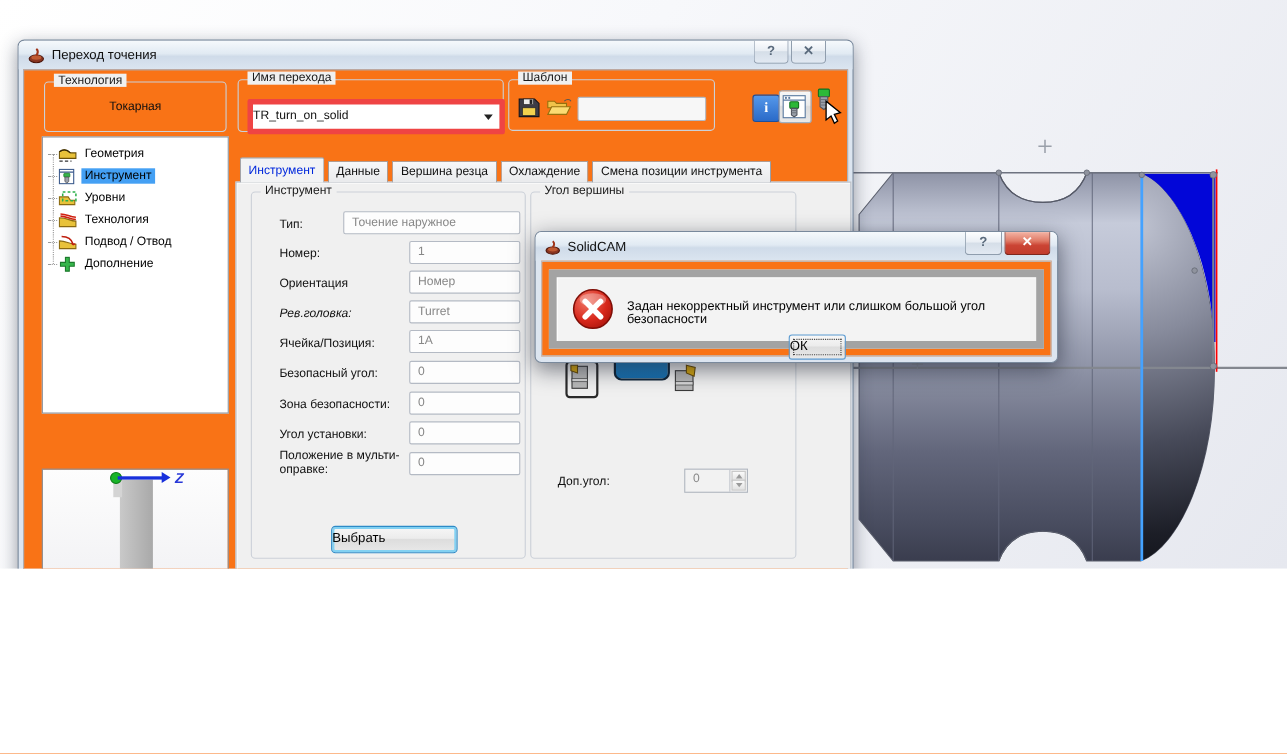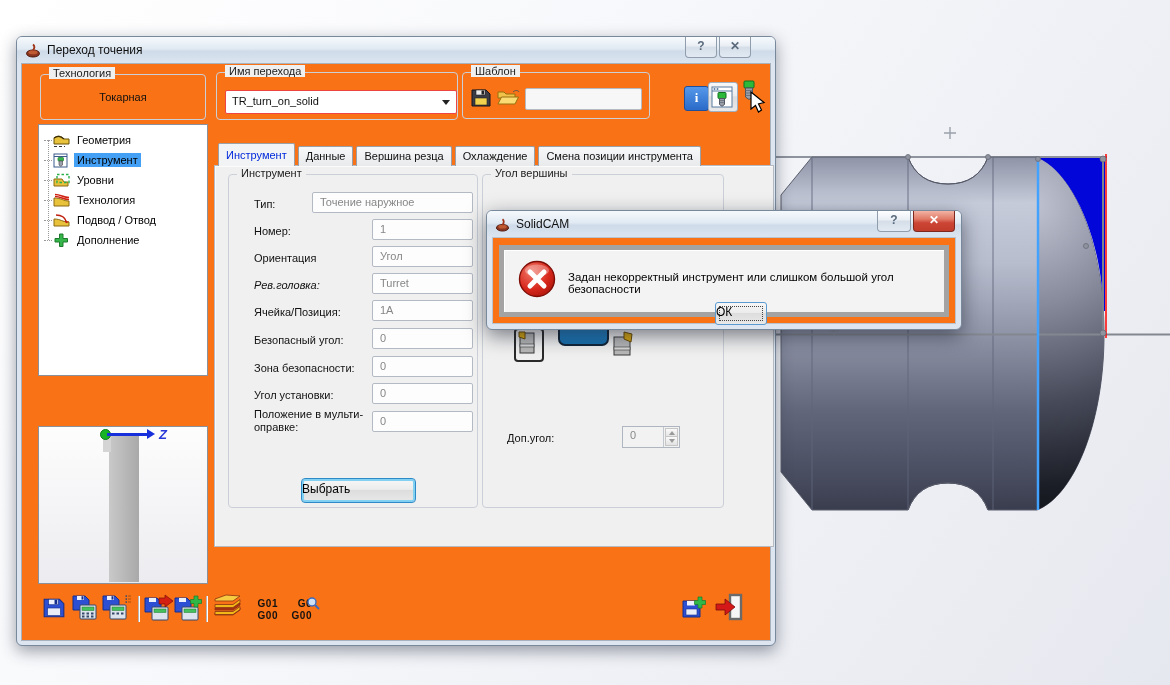--- a/index.html
+++ b/index.html
@@ -1,17 +1,17 @@
 <!DOCTYPE html>
 <html><head>
 <meta charset="utf-8">
 <style>
   html,body{margin:0;padding:0;}
   body{font-family:"Liberation Sans",sans-serif;}
-  .stage{position:relative;width:1170px;height:685px;overflow:hidden;
+  .stage{position:relative;width:1170px;height:517px;overflow:hidden;
          background:linear-gradient(125deg,#ffffff 0%,#f7f8fb 40%,#e6e8ef 100%);}
   .abs{position:absolute;}
 
   
   .win{position:absolute;background:#dce5f0;border:1px solid #79899c;border-radius:6px;
        box-shadow:0 5px 16px rgba(30,40,60,.45);}
   .titlebar{position:absolute;left:0;right:0;top:0;height:26px;border-radius:5px 5px 0 0;
        background:linear-gradient(#f5f9fc,#e1eaf3 45%,#cfdbe9 55%,#dbe5f0);
        display:flex;align-items:center;padding-left:8px;gap:6px;}
   .title-text{font-size:12px;color:#101010;}
@@ -22,22 +22,22 @@
        border-color:#7e271d;color:#fff;}
   .client{position:absolute;left:4px;top:26px;right:4px;bottom:4px;background:#f97316;
        border:1px solid #a8b2bf;}
 
   
   .groupbox{position:absolute;border:1px solid #cbd0d8;border-radius:4px;}
   .glabel{position:absolute;top:-8px;left:8px;background:#f0f0f0;padding:0 4px;font-size:11px;color:#1a1a1a;white-space:nowrap;}
   .label11{position:absolute;font-size:11px;color:#101010;}
   .field{position:absolute;background:#fdfdfd;border:1px solid #b4bac4;border-radius:2px;
          font-size:11px;color:#878787;line-height:19px;padding-left:7px;overflow:hidden;}
-  .combo{position:absolute;background:#fff;border:1px solid #ef4444;border-radius:2px;
-         font-size:11px;color:#101010;line-height:20px;padding-left:6px;}
+  .combo{position:absolute;background:#fff;border:5px solid #ef4444;border-radius:2px;
+         font-size:11px;color:#101010;line-height:20px;}
   .combo .arr{position:absolute;right:6px;top:9px;width:0;height:0;
          border-left:4px solid transparent;border-right:4px solid transparent;border-top:5px solid #222;}
   .btn{position:absolute;background:linear-gradient(#f7f7f7,#ececec 45%,#dddddd 50%,#e9e9e9);
        border:1px solid #8e9aa5;border-radius:3px;font-size:12px;color:#000;text-align:left;cursor:default;}
   .btn.defaulted{border:1px solid #2d8ac7;box-shadow:inset 0 0 0 2px #82d1f2;border-radius:4px;}
   .btn.focused{border:1px solid #5c9bd1;}
   .btn.focused::after{content:'';position:absolute;left:3px;right:3px;top:3px;bottom:3px;border:1px dotted #444;}
 
   .tree{position:absolute;background:#fff;border:1px solid #8a919b;}
   .titem{position:relative;display:flex;align-items:center;height:20px;padding-left:14px;gap:4px;font-size:11px;color:#000;}
@@ -66,21 +66,21 @@
   .spinner .up .tri{top:2px;border-bottom:4px solid #9a9a9a;}
   .spinner .dn .tri{top:2px;border-top:4px solid #9a9a9a;}
 
   .toolico{position:absolute;cursor:default;}
   .sep{position:absolute;width:1px;background:#b5b5b5;box-shadow:1px 0 0 #fff;}
   .gtext{position:absolute;font-size:10px;font-weight:bold;color:#111;line-height:12px;white-space:pre;font-family:"Liberation Sans",sans-serif;letter-spacing:0.5px;}
 
   .infobtn{position:absolute;background:linear-gradient(#5598ea,#2a6ac8);border:1px solid #1d4f9c;border-radius:3px;
        color:#fff;font-weight:bold;font-size:13px;text-align:center;line-height:21px;font-family:"Liberation Serif",serif;}
 
-  .msgpanel{position:absolute;background:#f3f3f3;border:5px solid #a3a3a3;box-shadow:inset 1px 1px 0 #ffffff;padding-left:6px;}
+  .msgpanel{position:absolute;background:#f3f3f3;border:7px solid #a3a3a3;box-shadow:inset 1px 1px 0 #ffffff;padding-left:6px;}
   .msgtext{position:absolute;font-size:11.5px;color:#000;}
 
   
   .vtool1{position:absolute;border:2px solid #2a2a2a;border-radius:4px;background:#f0f0f0;}
   .vtool-blue{position:absolute;background:linear-gradient(#2e93d8,#176fae);border:2px solid #10263a;border-radius:7px;}
 </style>
 </head>
 <body>
 
 <div class="stage">
@@ -272,21 +272,21 @@
       </div>
 
       <div class="groupbox" style="left:206px;top:110px;width:248px;height:332px;">
         <span class="glabel">Инструмент</span>
       </div>
       <div class="label11" style="left:232px;top:134px;">Тип:</div>
       <div class="field" style="left:290px;top:128px;width:152px;height:19px;">Точение наружное</div>
       <div class="label11" style="left:232px;top:161px;">Номер:</div>
       <div class="field" style="left:350px;top:155px;width:92px;height:19px;">1</div>
       <div class="label11" style="left:232px;top:188px;">Ориентация</div>
-      <div class="field" style="left:350px;top:182px;width:92px;height:19px;">Угол</div>
+      <div class="field" style="left:350px;top:182px;width:92px;height:19px;">Номер</div>
       <div class="label11" style="left:232px;top:215px;font-style:italic;">Рев.головка:</div>
       <div class="field" style="left:350px;top:209px;width:92px;height:19px;">Turret</div>
       <div class="label11" style="left:232px;top:242px;">Ячейка/Позиция:</div>
       <div class="field" style="left:350px;top:236px;width:92px;height:19px;">1A</div>
       <div class="label11" style="left:232px;top:270px;">Безопасный угол:</div>
       <div class="field" style="left:350px;top:264px;width:92px;height:19px;">0</div>
       <div class="label11" style="left:232px;top:298px;">Зона безопасности:</div>
       <div class="field" style="left:350px;top:292px;width:92px;height:19px;">0</div>
       <div class="label11" style="left:232px;top:325px;">Угол установки:</div>
       <div class="field" style="left:350px;top:319px;width:92px;height:19px;">0</div>

